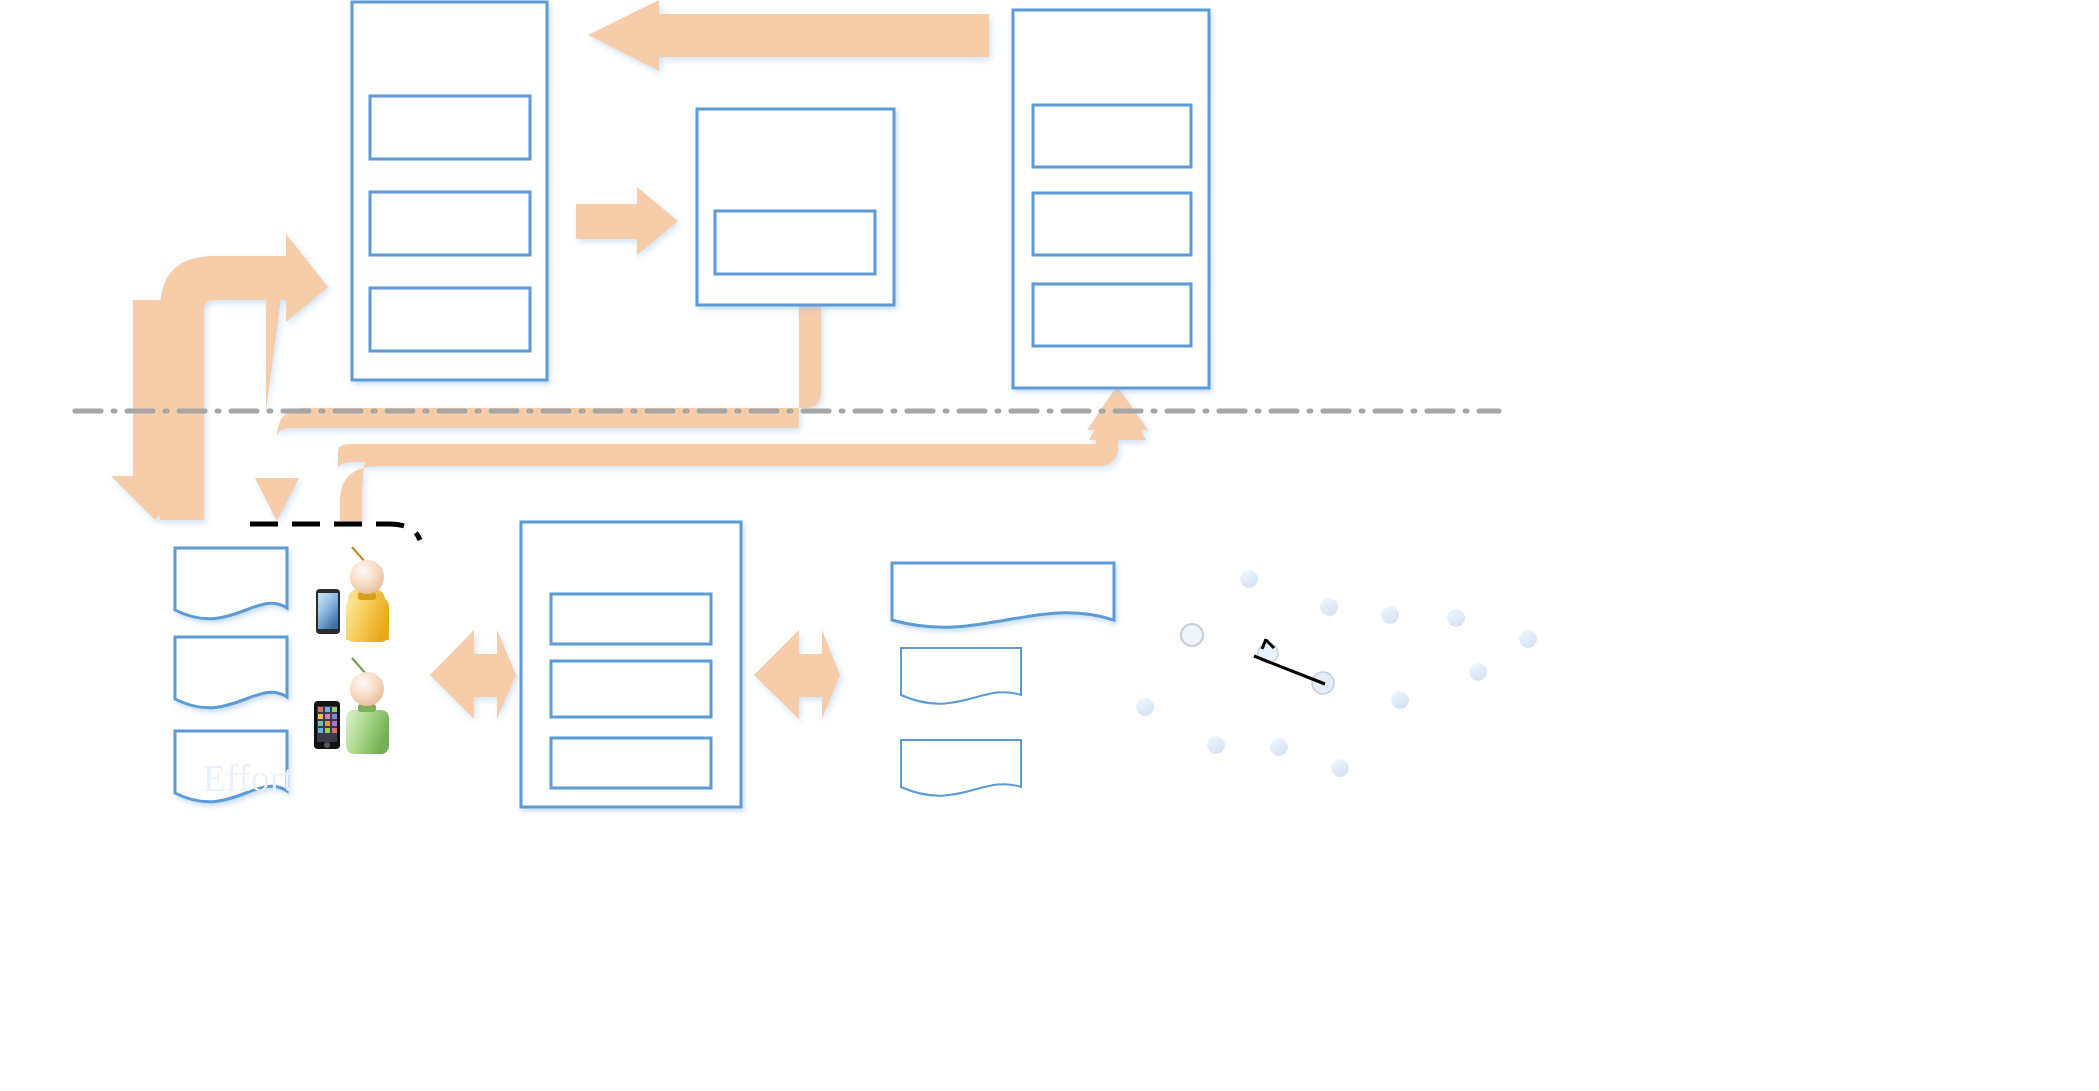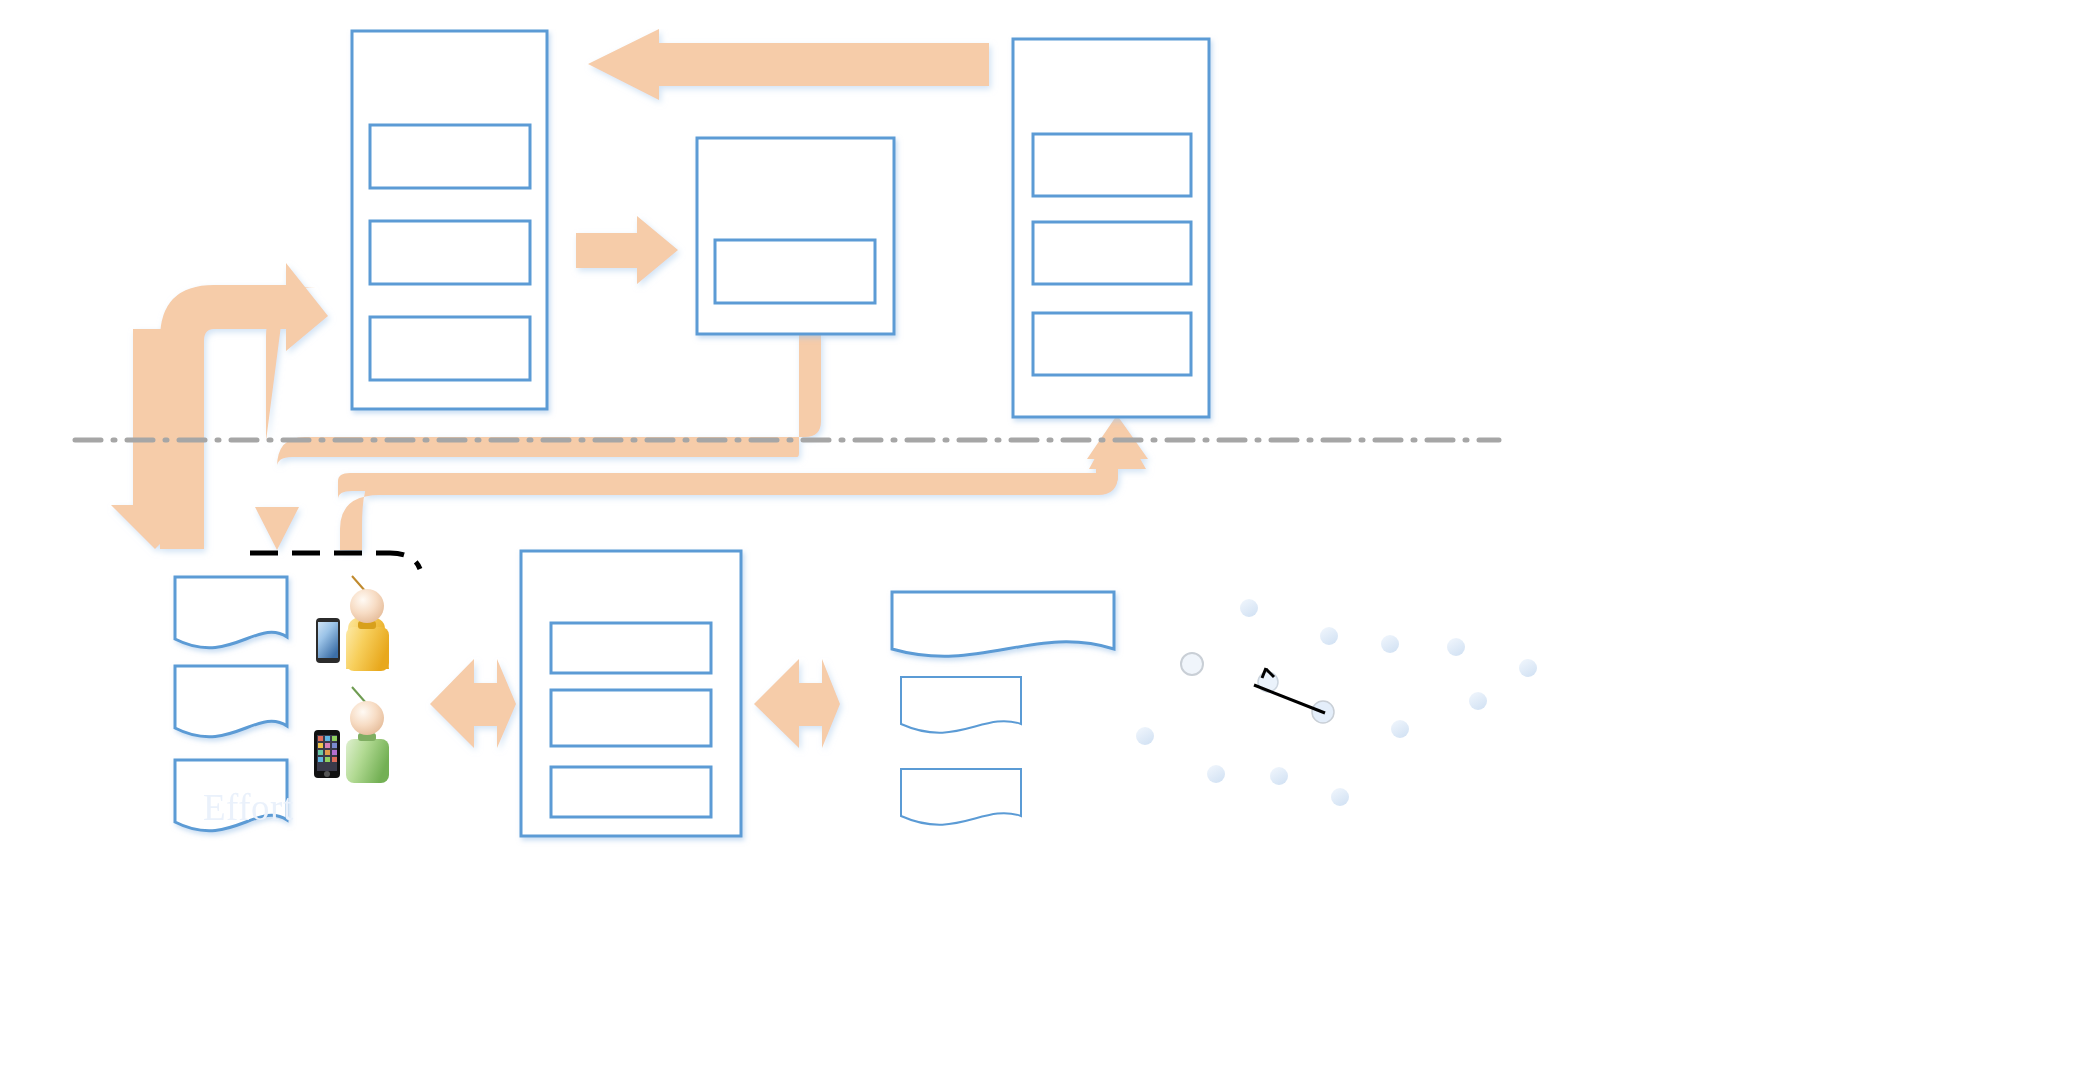--- a/index.html
+++ b/index.html
@@ -1,17 +1,17 @@
 <!DOCTYPE html>
 <html><head>
 <meta charset="utf-8">
 <style>
   html,body{margin:0;padding:0;background:#ffffff;}
   body{font-family:"Liberation Serif",serif;}
-  #stage{position:relative;width:2099px;height:867px;background:#fff;overflow:hidden;margin-top:29px;}
+  #stage{position:relative;width:2099px;height:867px;background:#fff;overflow:hidden;}
   #stage svg.layer{position:absolute;left:0;top:0;width:2099px;height:1091px;}
   .effort-label{
     position:absolute;
     font-family:"Liberation Serif",serif;
     font-size:37px;
     color:#eaf1fb;
     letter-spacing:.5px;
     white-space:nowrap;
     user-select:none;
   }

